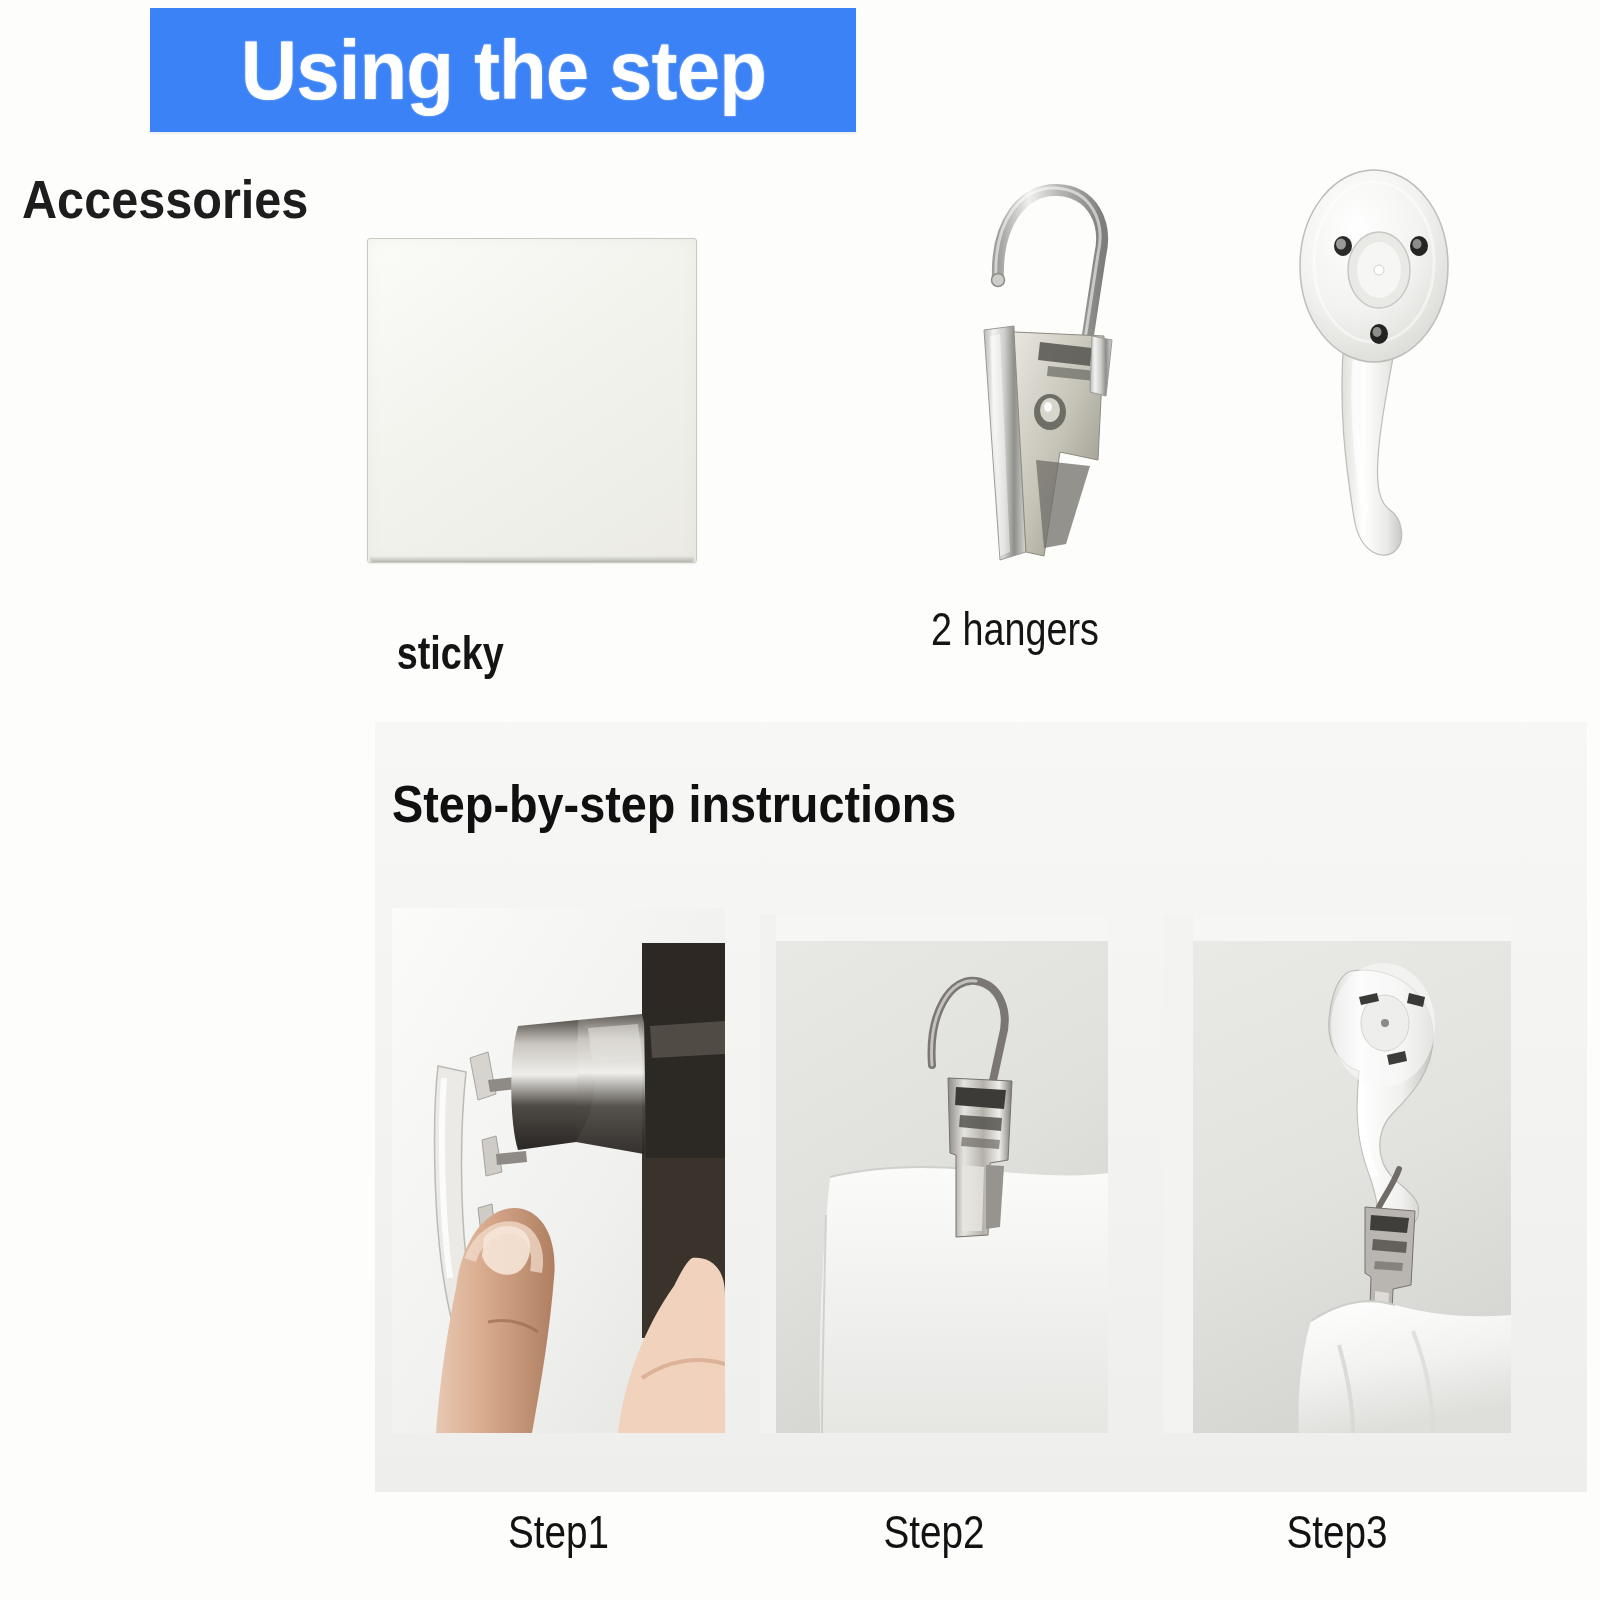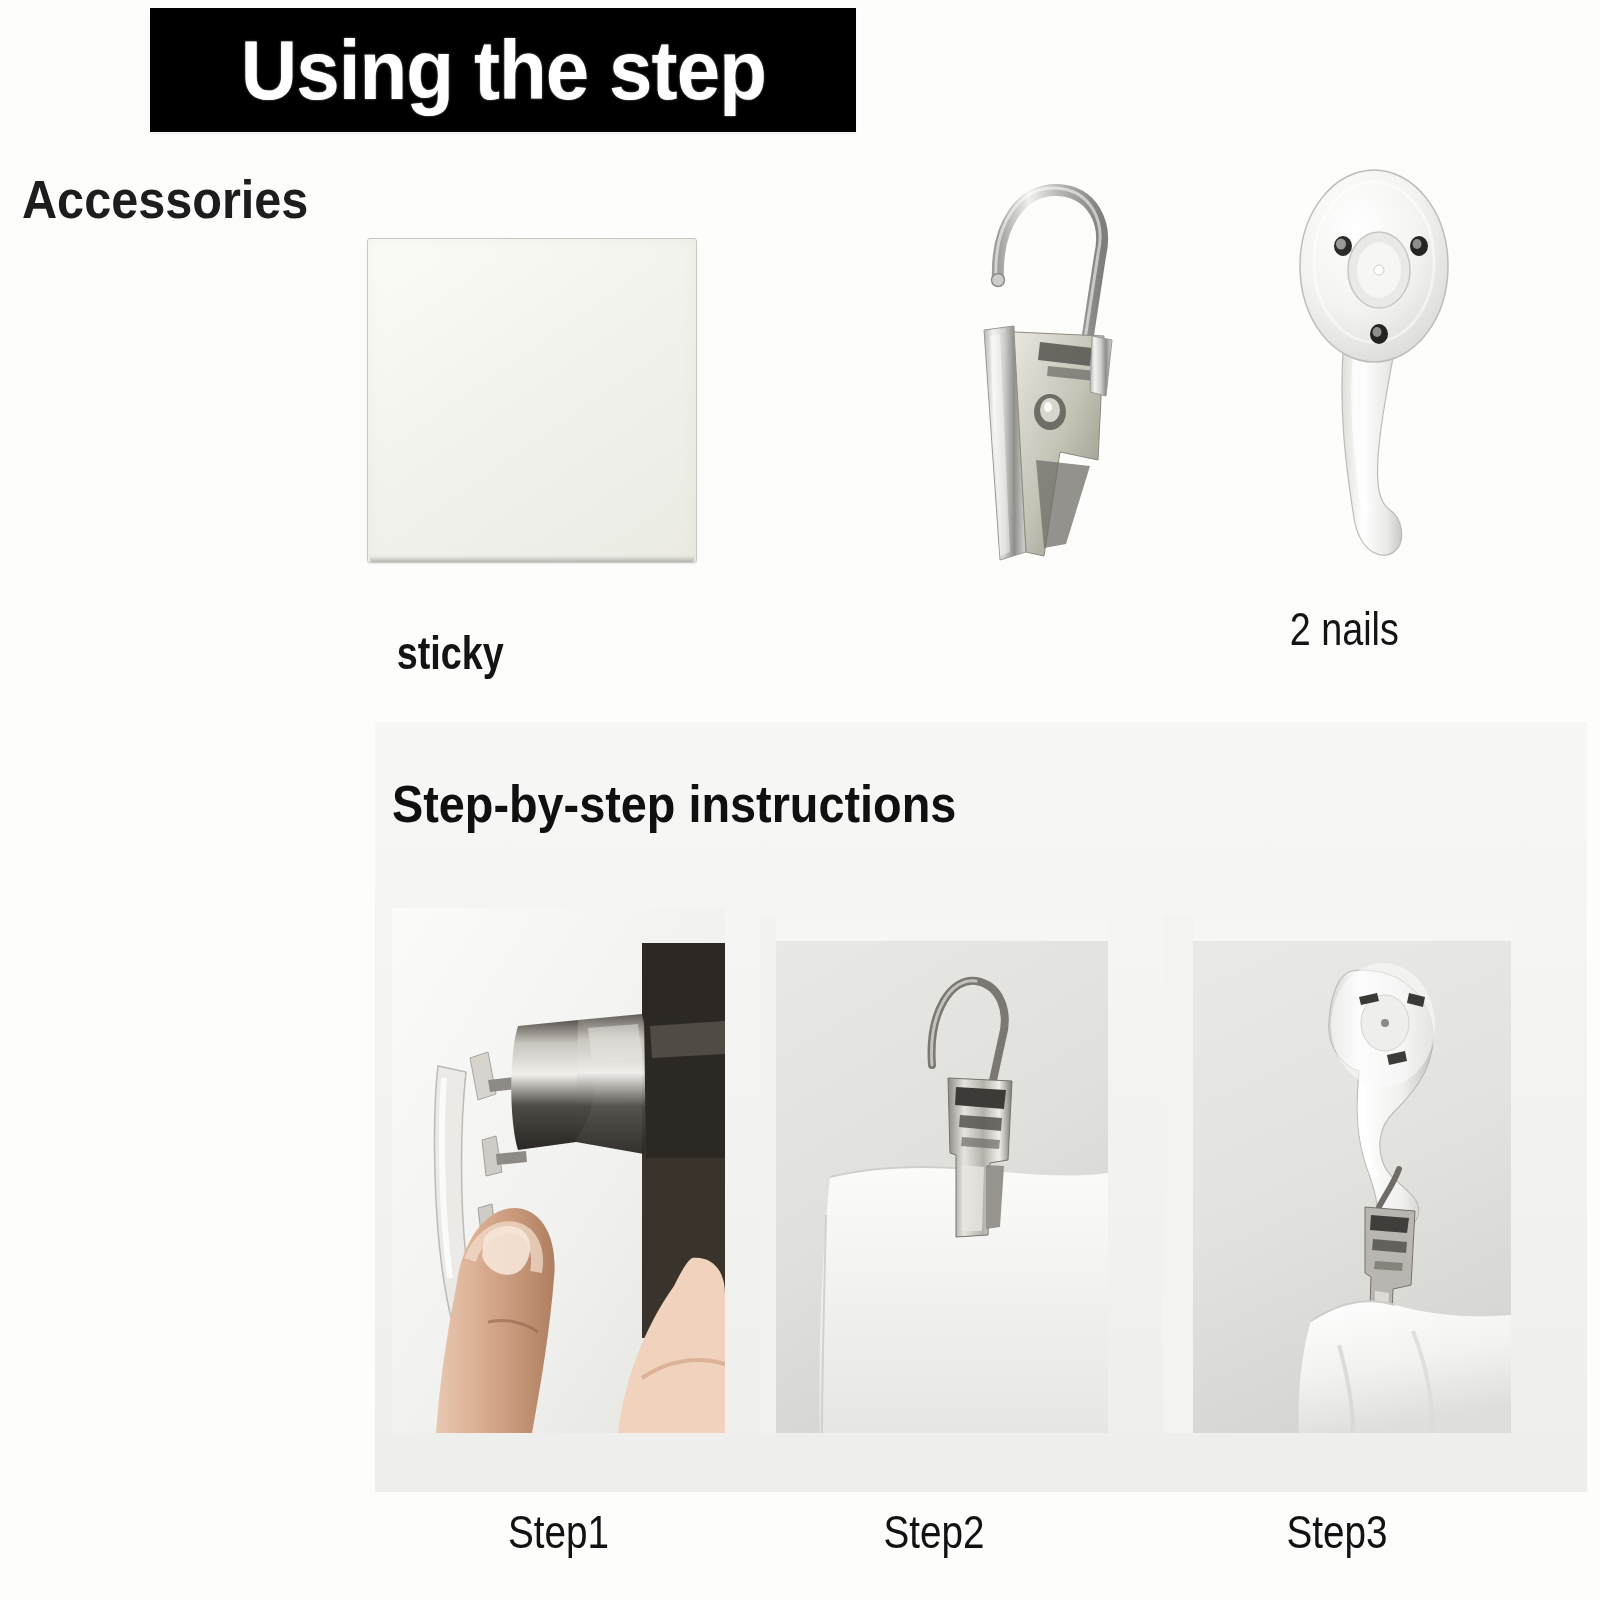--- a/index.html
+++ b/index.html
@@ -8,21 +8,21 @@
     background:#fdfdfb;
     font-family:"Liberation Sans","DejaVu Sans",sans-serif;
     overflow:hidden;
     position:relative;
   }
   .page{position:absolute;inset:0;background:#fdfdfc;}
 
   
   .banner{
     position:absolute;left:150px;top:8px;width:706px;height:124px;
-    background:#000000;
+    background:#3b82f6;
     display:flex;align-items:center;justify-content:center;
     box-shadow:0 2px 2px rgba(0,0,0,.06);
   }
   .banner-text{
     color:#ffffff;
     font-size:84px;
     font-weight:bold;
     letter-spacing:-1px;
     transform:scaleX(.93);
     white-space:nowrap;
@@ -155,20 +155,23 @@
 
         <ellipse cx="110" cy="252" rx="16" ry="18" fill="#6e6d66"></ellipse>
         <ellipse cx="110" cy="250" rx="10" ry="12" fill="#d8d6cc"></ellipse>
         <ellipse cx="108" cy="247" rx="4" ry="5" fill="#ffffff" opacity=".9"></ellipse>
 
         <path d="M96 300 L 150 306 L 126 384 L 104 388 Z" fill="#6f6e68" opacity=".75"></path>
 
         <path d="M152 176 L 172 180 L 166 236 L 150 232 Z" fill="url(#steel)" stroke="#9a9a97" stroke-width="1"></path>
       </svg>
     </div>
+    <div class="hanger-cap">
+      <div class="acc-caption">2 hangers</div>
+    </div>
 
     <div class="nail-wrap">
       <svg viewBox="0 0 190 420" width="190" height="420">
         <defs>
           <radialGradient id="plate" cx="38%" cy="30%" r="78%">
             <stop offset="0%" stop-color="#ffffff"></stop>
             <stop offset="55%" stop-color="#f3f3f1"></stop>
             <stop offset="100%" stop-color="#d9d9d5"></stop>
           </radialGradient>
           <linearGradient id="stem" x1="0" y1="0" x2="1" y2="0">
@@ -191,23 +194,20 @@
         <circle cx="99" cy="112" r="5" fill="#ffffff" stroke="#cfcfcb" stroke-width="1"></circle>
 
         <ellipse cx="63" cy="88" rx="9" ry="10" fill="#2a2a28"></ellipse>
         <ellipse cx="61" cy="86" rx="5" ry="5.5" fill="#9a9a96"></ellipse>
         <ellipse cx="139" cy="88" rx="9" ry="10" fill="#242422"></ellipse>
         <ellipse cx="137" cy="86" rx="4.5" ry="5" fill="#8d8d89"></ellipse>
         <ellipse cx="99" cy="176" rx="9" ry="10" fill="#232321"></ellipse>
         <ellipse cx="97" cy="174" rx="4.5" ry="5" fill="#8d8d89"></ellipse>
       </svg>
     </div>
-    <div class="nail-cap">
-      <div class="acc-caption">2 nails</div>
-    </div>
   </div>
 
   <div class="instr-panel"></div>
   <div class="instr-title">Step-by-step instructions</div>
 
   <div class="step-photo s1">
     <svg viewBox="0 0 333 525" width="333" height="525">
       <defs>
         <linearGradient id="wall1" x1="0" y1="0" x2="1" y2="1">
           <stop offset="0%" stop-color="#fbfbfa"></stop>

